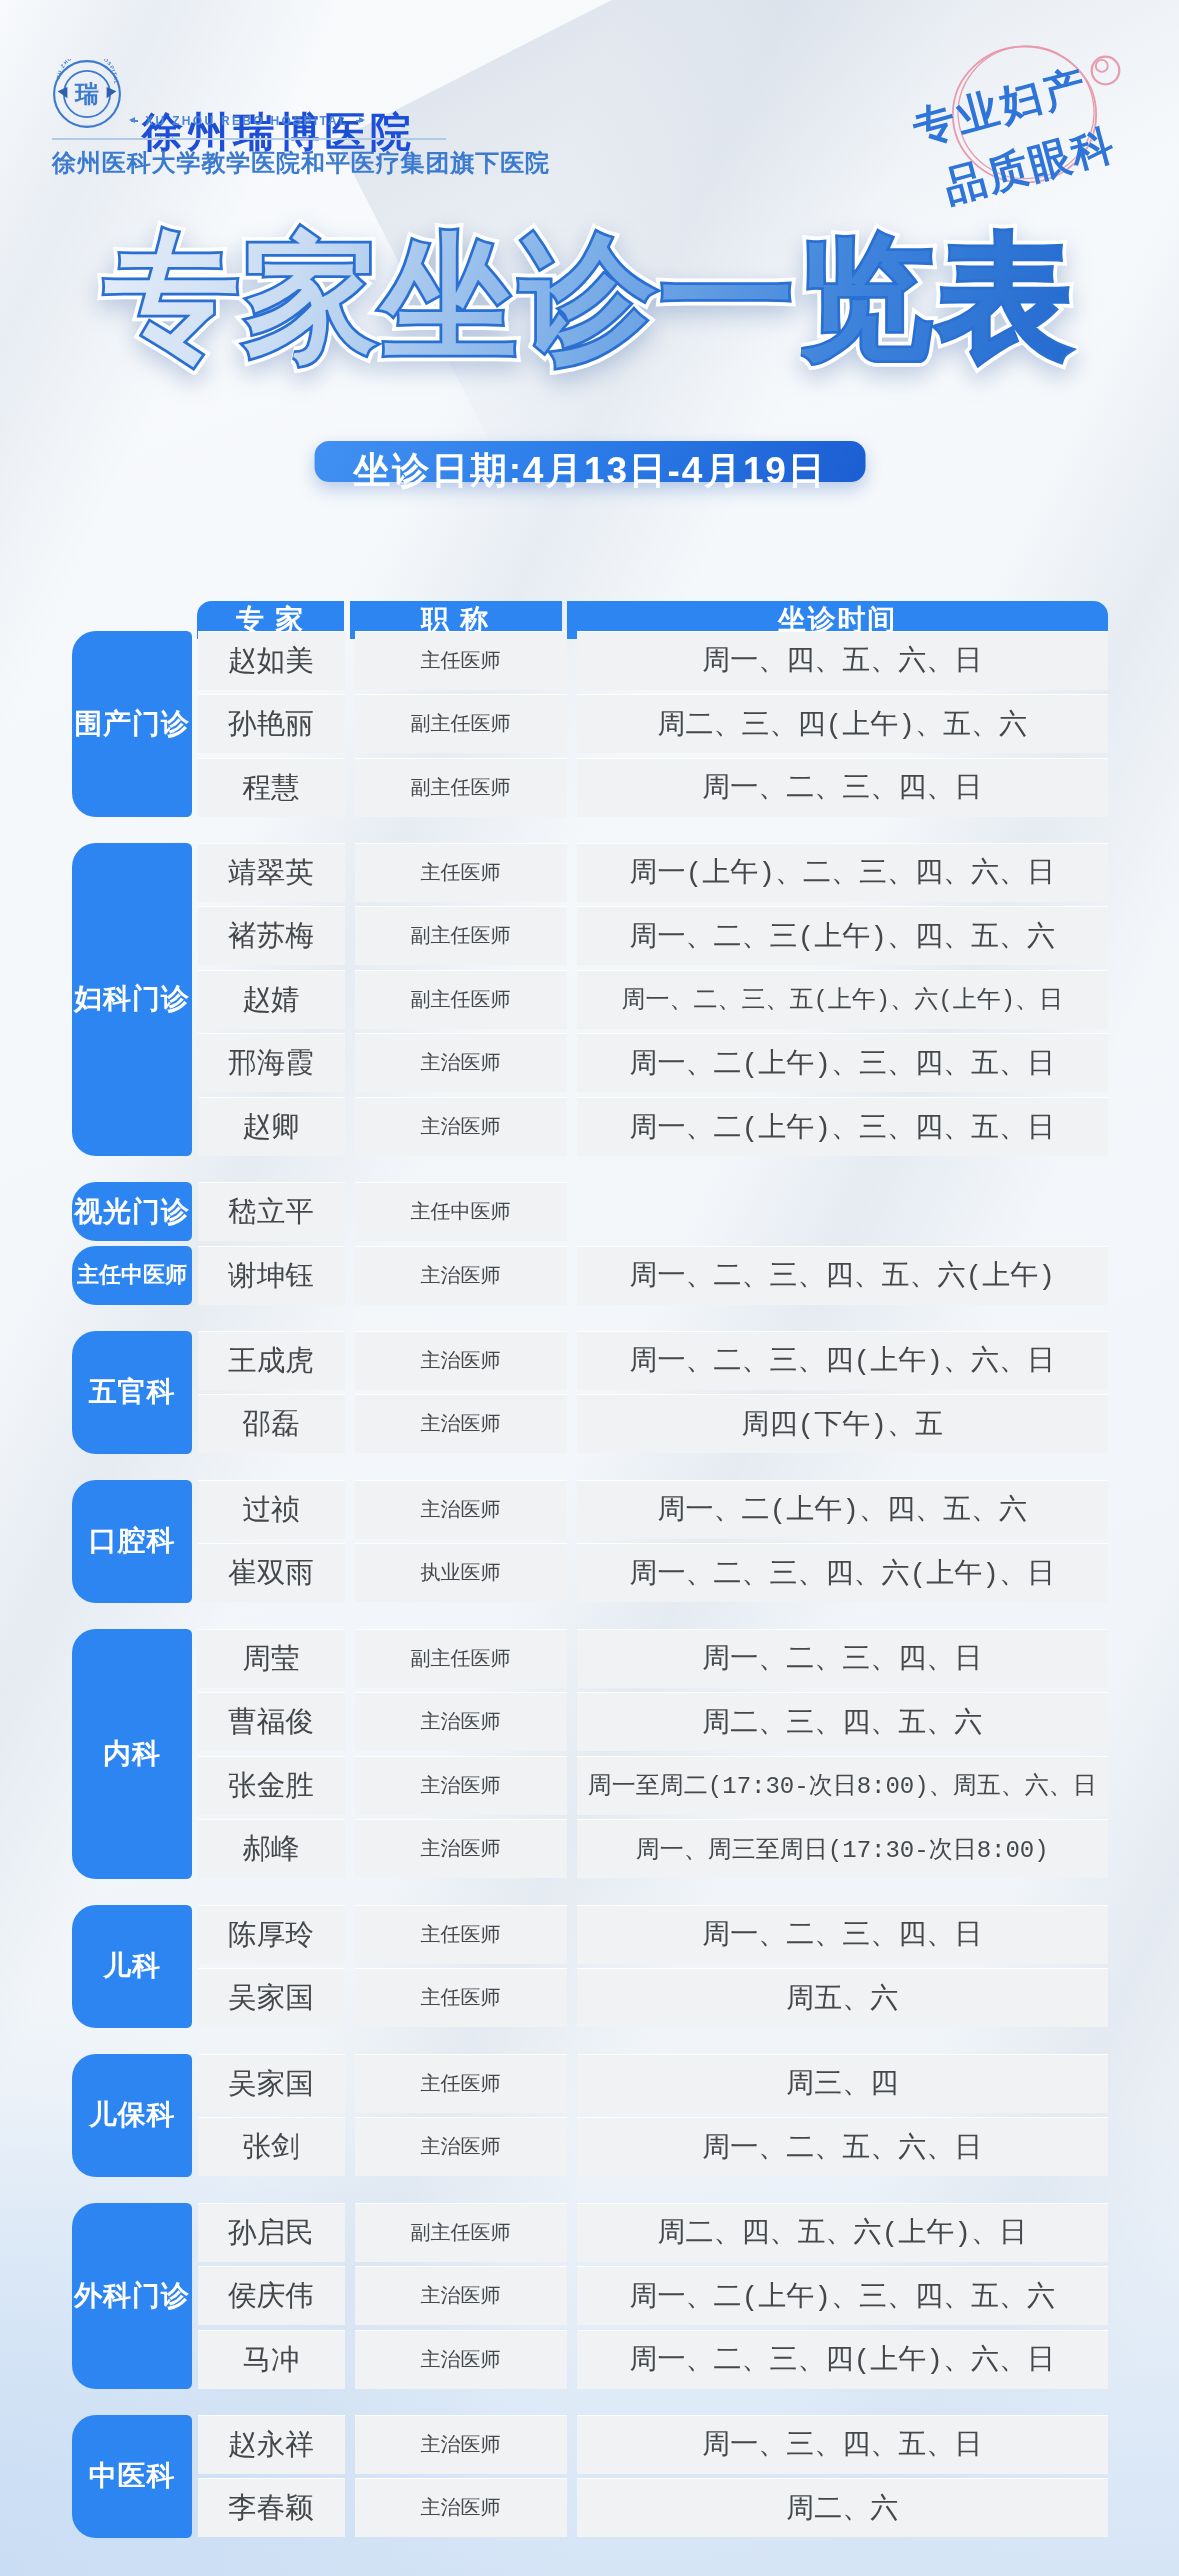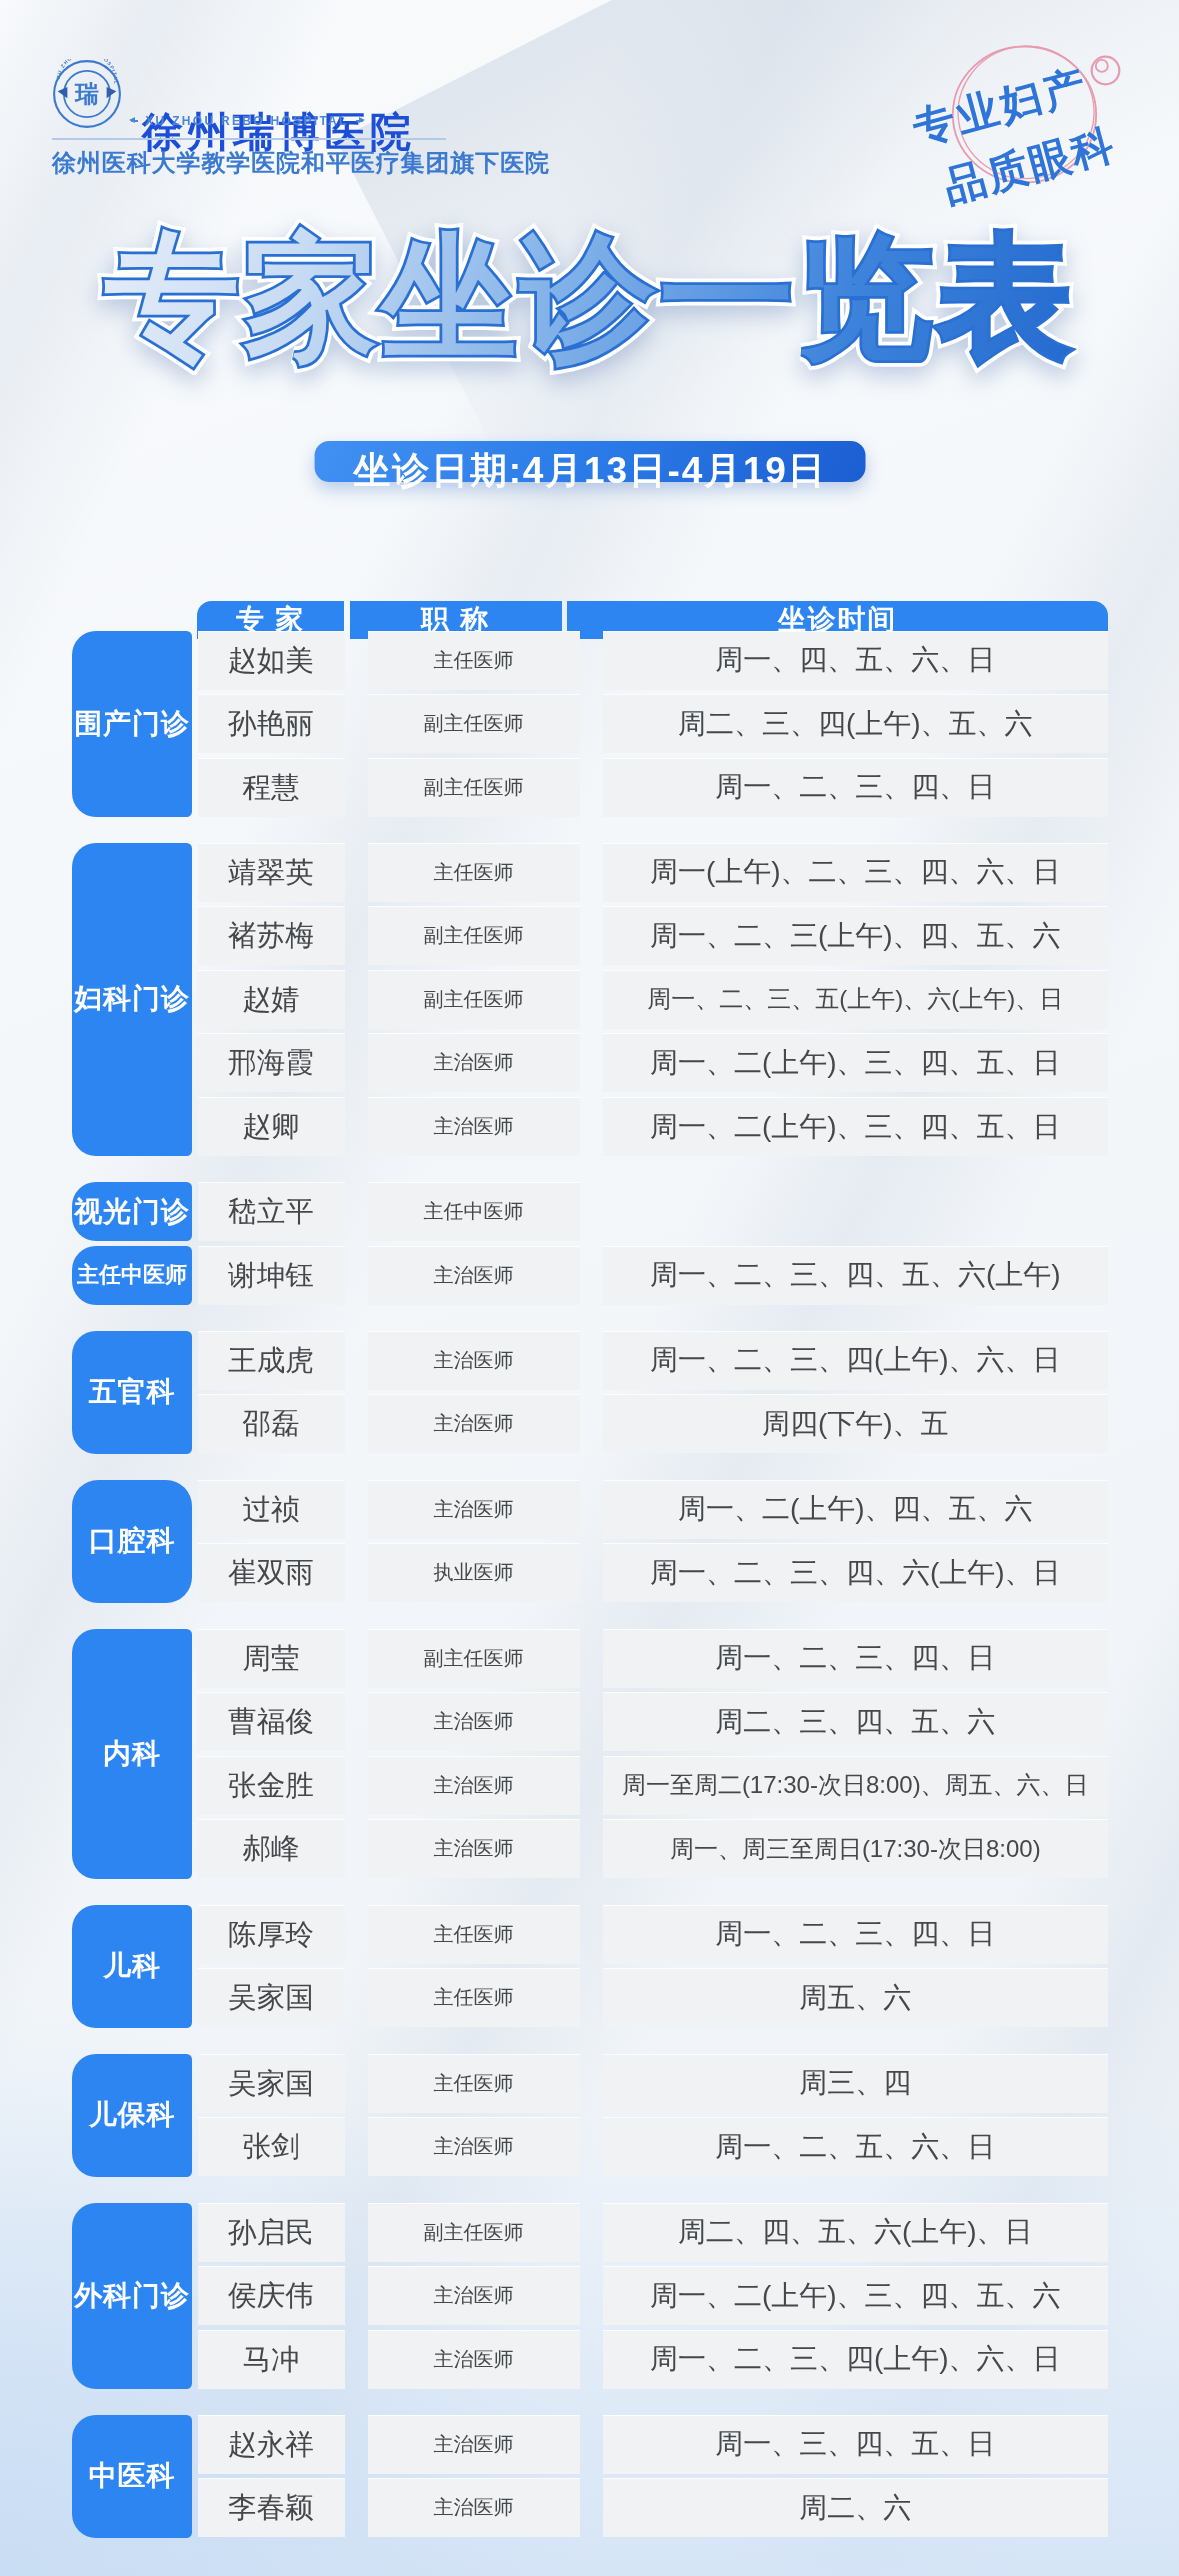--- a/index.html
+++ b/index.html
@@ -98,21 +98,21 @@
   .block{display:flex;gap:5.5px;margin-top:5.5px;margin-bottom:26px;}
   .block:first-of-type{margin-top:5.5px;}
   .block-labels{width:120px;display:flex;flex-direction:column;gap:4.6px;}
   .dept-label{
     background:#2c85f0;color:#ffffff;font-weight:800;font-size:28px;letter-spacing:0.9px;
     border-radius:24px 5.5px 5.5px 24px;display:flex;align-items:center;justify-content:center;
     text-align:left;
   }
   .dept-label.small{font-size:22px;letter-spacing:0;}
   .block-rows{flex:1;display:flex;flex-direction:column;gap:4.6px;}
-  .row{display:grid;grid-template-columns:147px 212px 1fr;gap:23px;height:59px;}
+  .row{display:grid;grid-template-columns:147px 212px 1fr;gap:10px;height:59px;font-family:Liberation Mono, monospace;}
   .cell{
     background:#f0f2f4;color:#45484b;display:flex;align-items:center;justify-content:center;
     white-space:nowrap;box-shadow:inset 0 0.9px 0 rgba(255,255,255,.8);
   }
   .cell.name{font-size:28.6px;}
   .cell.title{font-size:20px;}
   .cell.time{font-size:28px;}
   .cell.time.long{font-size:24px;}
 </style>
 </head>
@@ -253,21 +253,21 @@
         </div>
         <div class="row">
           <div class="cell name">邵磊</div>
           <div class="cell title">主治医师</div>
           <div class="cell time">周四(下午)、五</div>
         </div>
       </div>
     </div>
     <div class="block">
       <div class="block-labels">
-        <div class="dept-label" style="height: 123px; border-radius: 26px;">口腔科</div>
+        <div class="dept-label" style="height: 123px;">口腔科</div>
       </div>
       <div class="block-rows">
         <div class="row">
           <div class="cell name">过祯</div>
           <div class="cell title">主治医师</div>
           <div class="cell time">周一、二(上午)、四、五、六</div>
         </div>
         <div class="row">
           <div class="cell name">崔双雨</div>
           <div class="cell title">执业医师</div>

